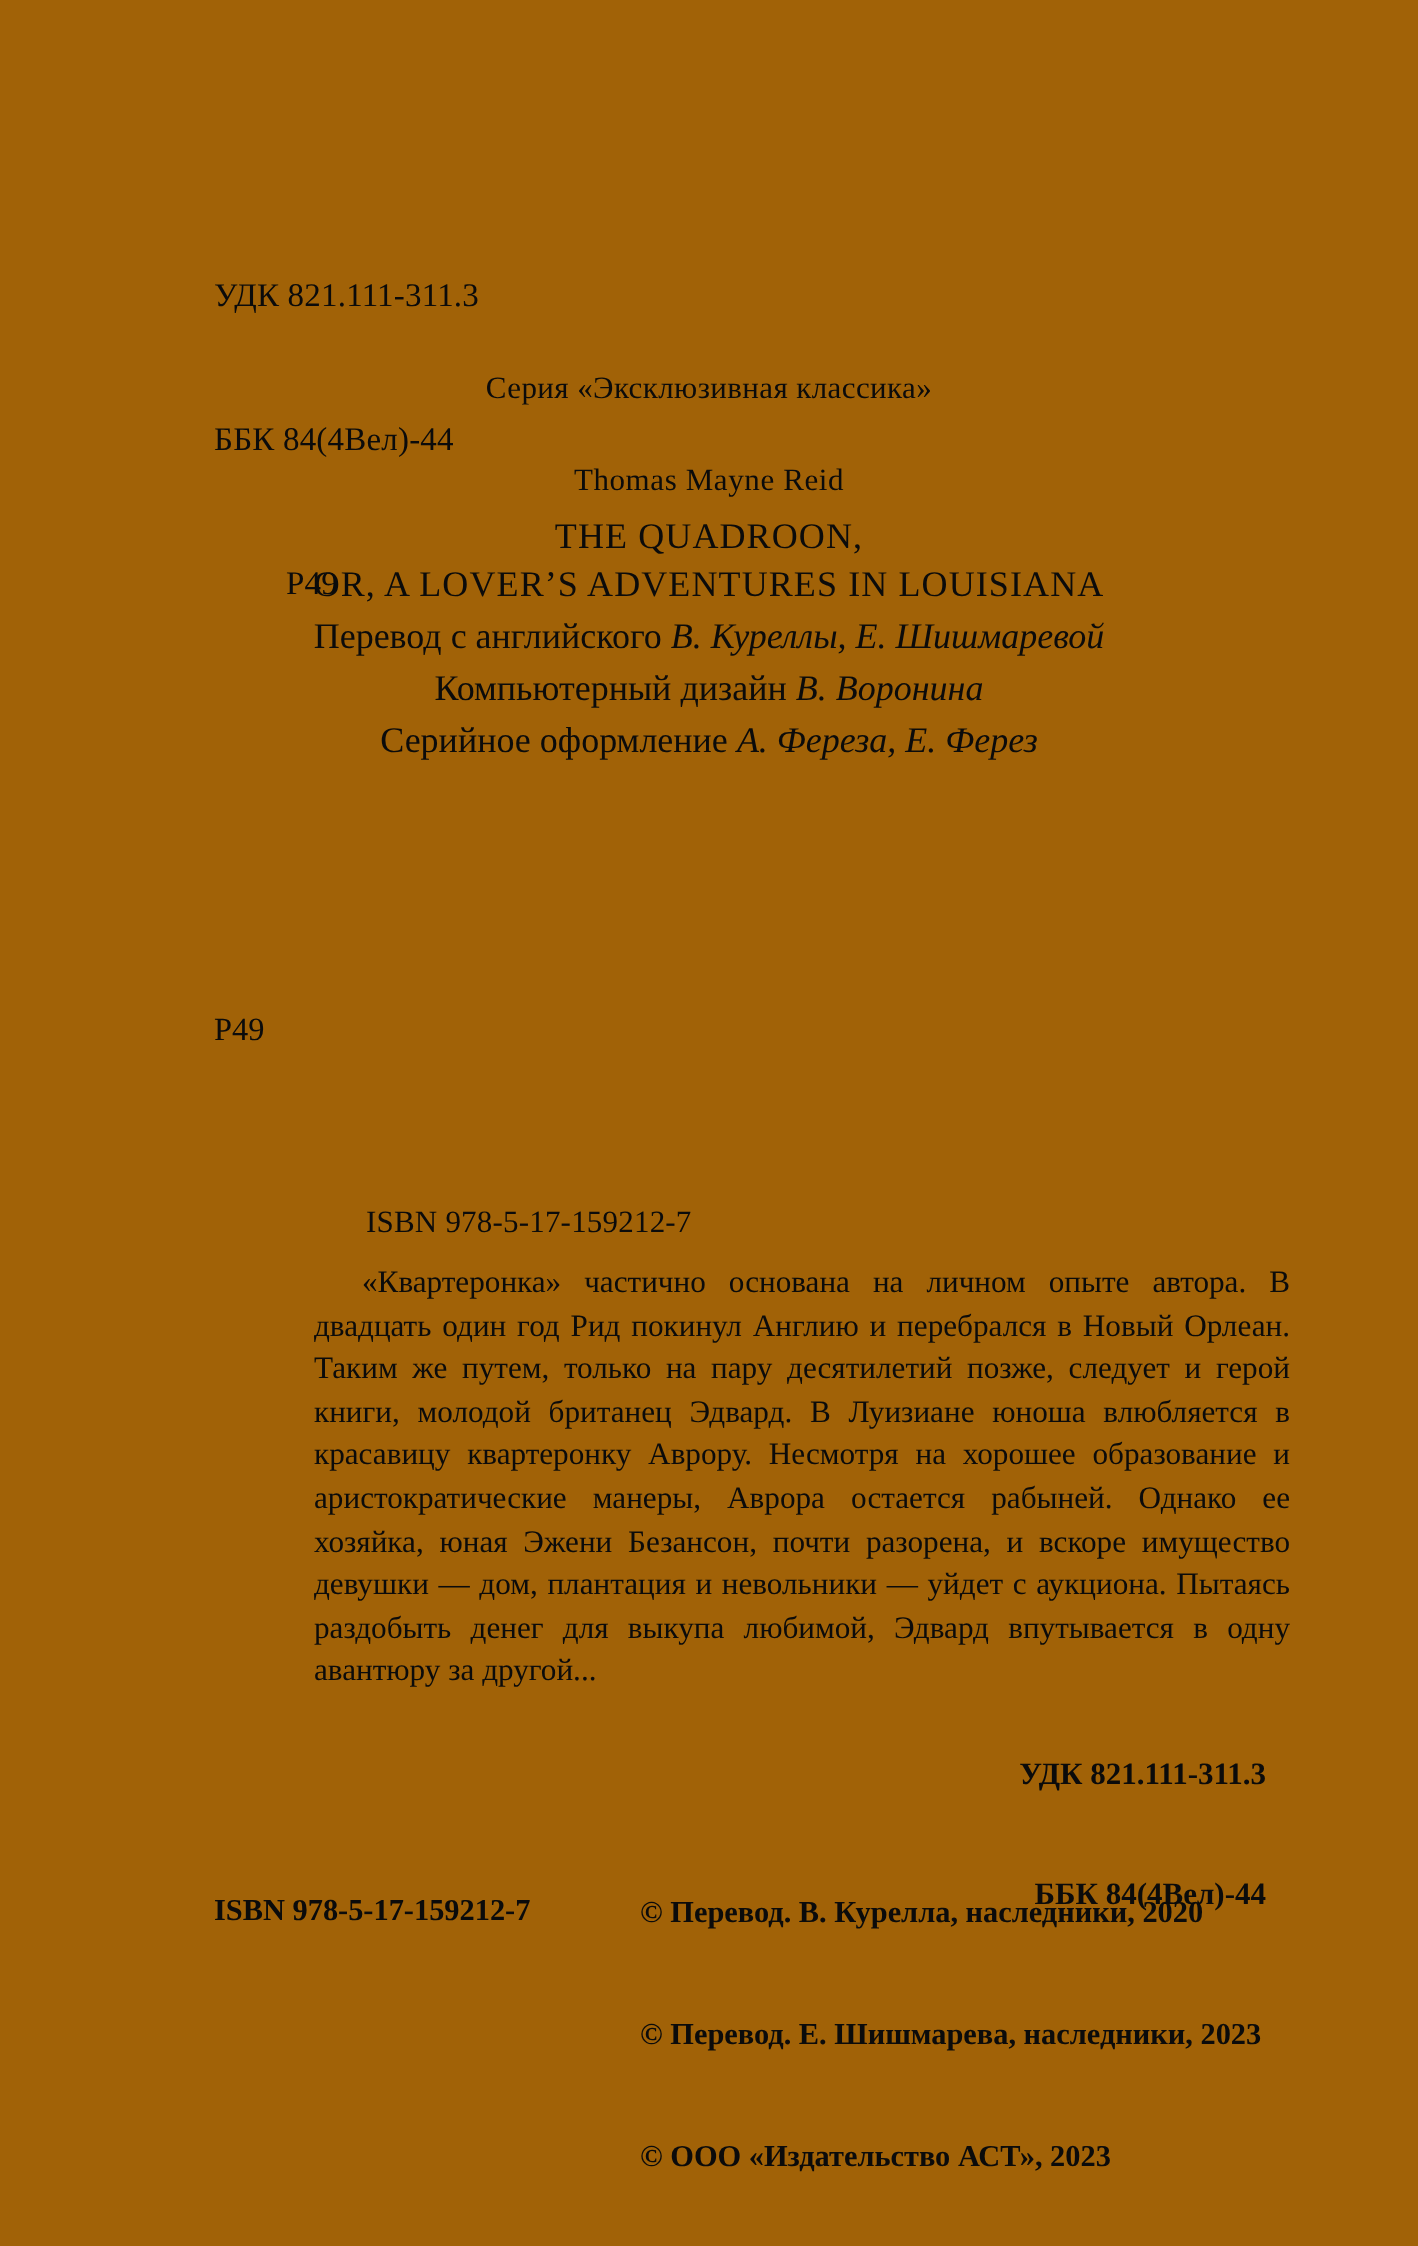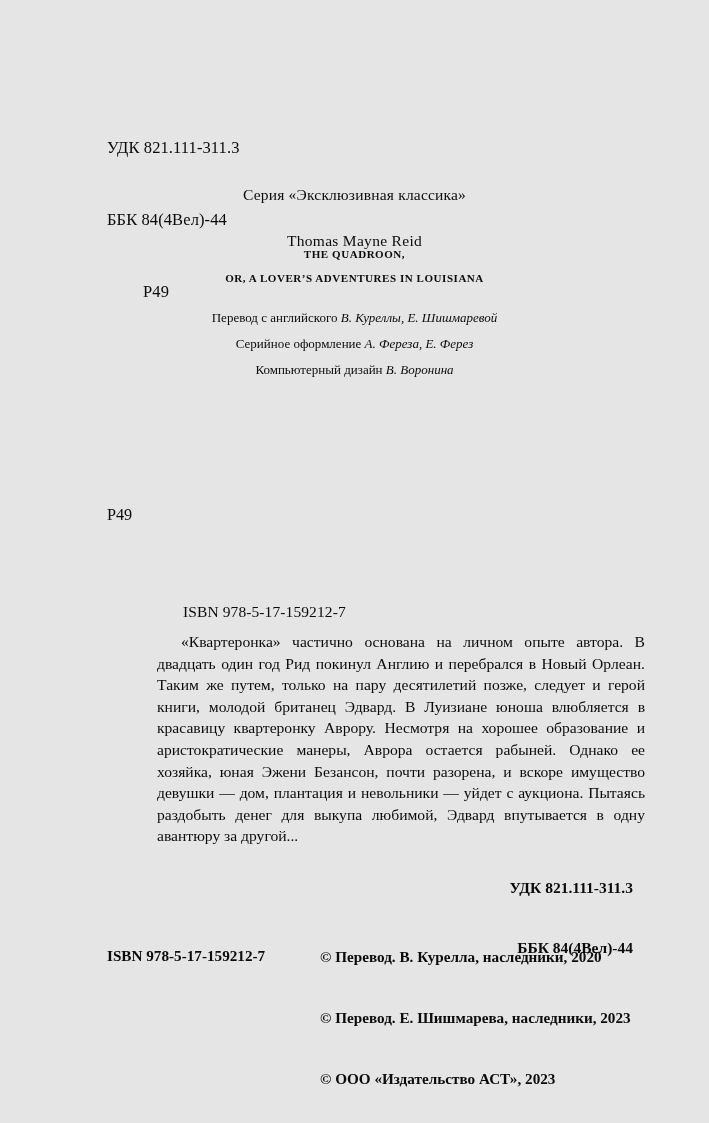--- a/index.html
+++ b/index.html
@@ -14,21 +14,21 @@
     position: relative;
     overflow: hidden;
     font-family: "Liberation Serif", "DejaVu Serif", serif;
     color: #0b0b0b;
     -webkit-font-smoothing: antialiased;
   }
 
   .page {
     position: absolute;
     inset: 0;
-    background: #e5e5e5;
+    background: #a16207;
   }
 
   
   .udk-block {
     position: absolute;
     left: 107px;
     top: 88px;
     font-size: 16.5px;
     line-height: 24px;
     letter-spacing: .1px;
@@ -49,31 +49,30 @@
     font-size: 15.5px;
     letter-spacing: .2px;
   }
   .author-en {
     top: 219px;
     font-size: 15.5px;
     letter-spacing: .3px;
     margin-top: 13px;
   }
   .title-en {
-    top: 242px;
-    font-size: 11px;
+    top: 256px;
+    font-size: 18px;
     line-height: 24px;
     letter-spacing: .55px;
-    font-weight: bold;
   }
   .title-en .ln { display: block; }
 
   .credits {
     top: 305px;
-    font-size: 13px;
+    font-size: 18px;
     line-height: 26px;
   }
   .credits .ln { display: block; }
   .credits em {
     font-style: italic;
   }
 
   
   .record {
     position: absolute;
@@ -174,22 +173,22 @@
 
   <div class="center-block author-en">Thomas Mayne Reid</div>
 
   <div class="center-block title-en">
     <span class="ln">THE QUADROON,</span>
     <span class="ln">OR, A LOVER’S ADVENTURES IN LOUISIANA</span>
   </div>
 
   <div class="center-block credits">
     <span class="ln"><span>Перевод с английского </span><em>В. Куреллы, Е. Шишмаревой</em></span>
+    <span class="ln"><span>Компьютерный дизайн </span><em>В. Воронина</em></span>
     <span class="ln"><span>Серийное оформление </span><em>А. Фереза, Е. Ферез</em></span>
-    <span class="ln"><span>Компьютерный дизайн </span><em>В. Воронина</em></span>
   </div>
 
   <div class="record-sigil">Р49</div>
   <div class="record-isbn">ISBN 978-5-17-159212-7</div>
 
   <div class="annotation">«Квартеронка» частично основана на личном опыте автора. В двадцать один год Рид покинул Англию и перебрался в Новый Орлеан. Таким же путем, только на пару десятилетий позже, следует и герой книги, молодой британец Эдвард. В Луизиане юноша влюбляется в красавицу квартеронку Аврору. Несмотря на хорошее образование и аристократические манеры, Аврора остается рабыней. Однако ее хозяйка, юная Эжени Безансон, почти разорена, и вскоре имущество девушки — дом, плантация и невольники — уйдет с аукциона. Пытаясь раздобыть денег для выкупа любимой, Эдвард впутывается в одну авантюру за другой...</div>
 
   <div class="udk-repeat">
     <span class="row">УДК 821.111-311.3</span>
     <span class="row">ББК 84(4Вел)-44</span>

